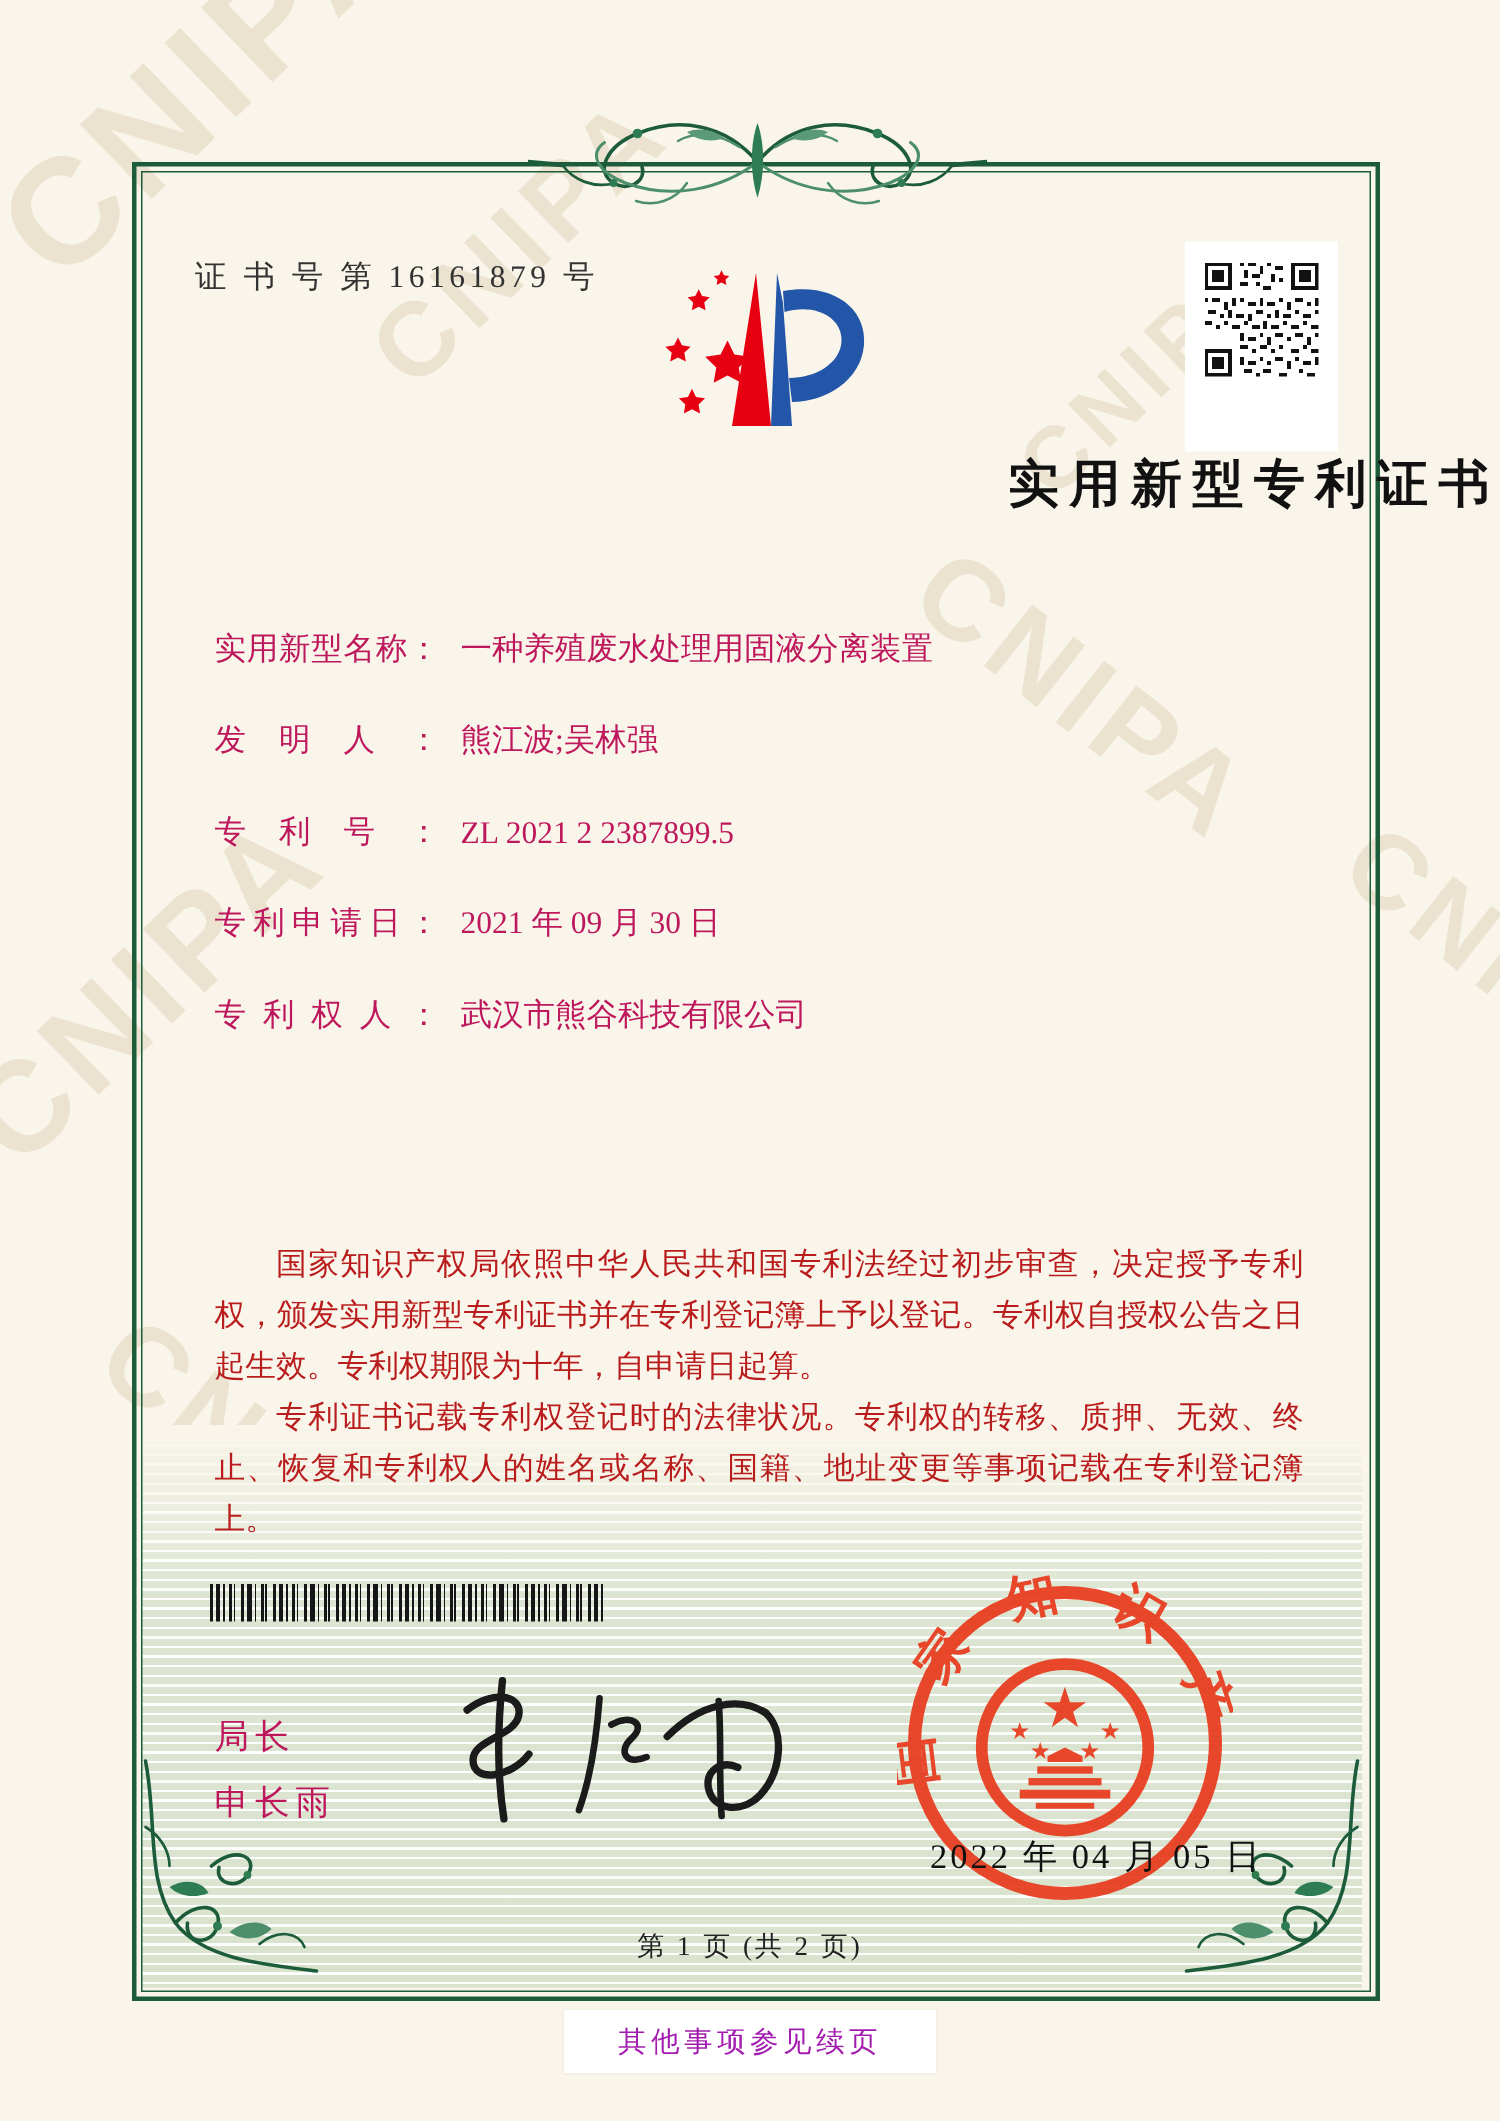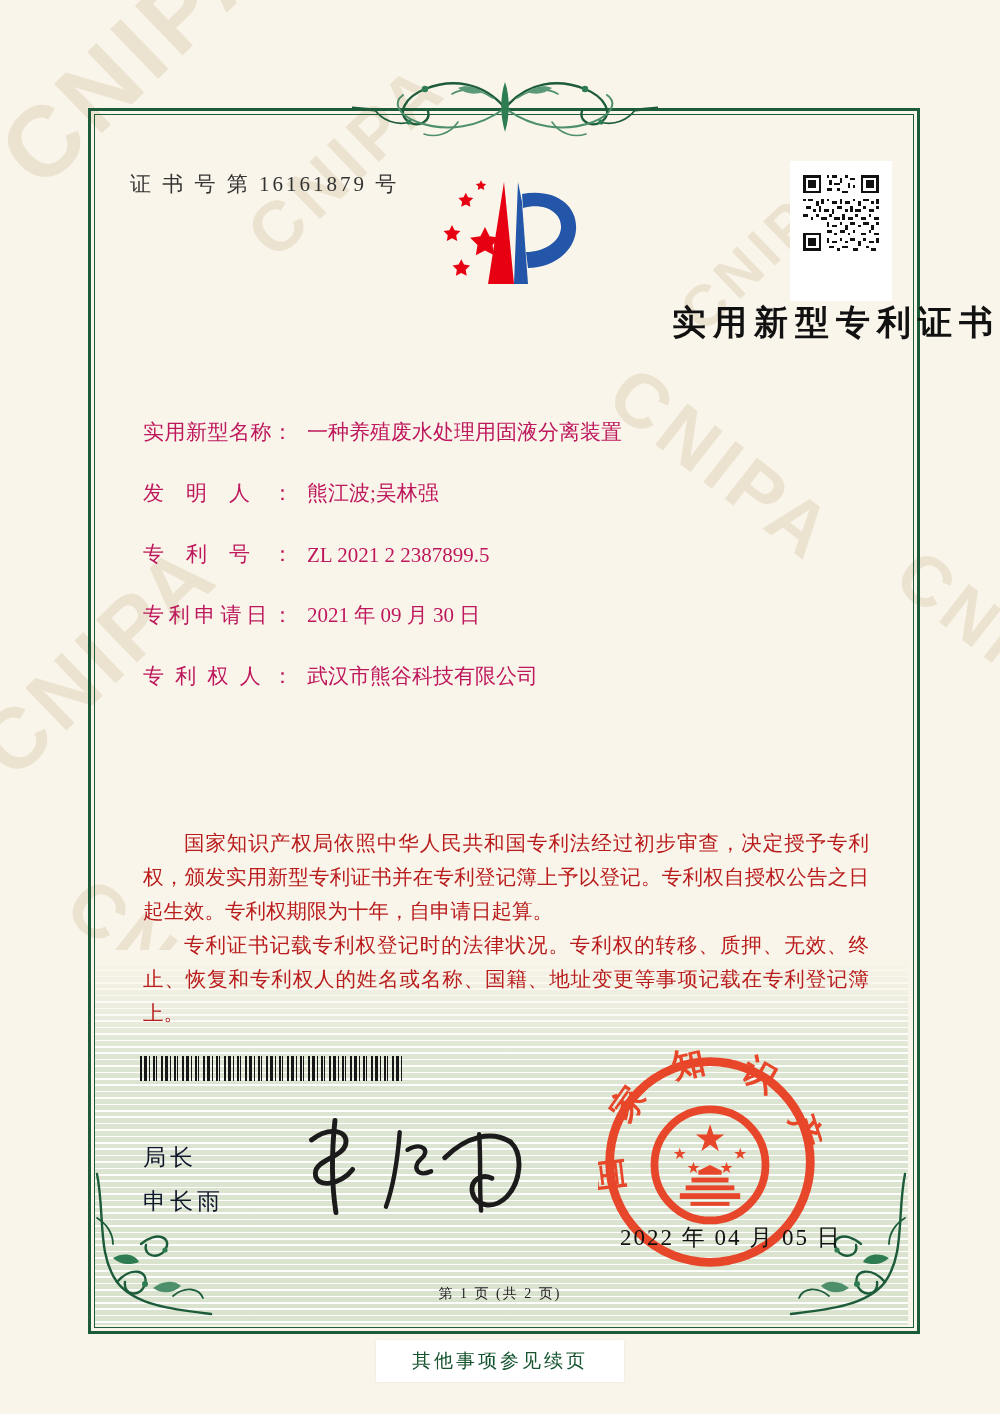--- a/index.html
+++ b/index.html
@@ -72,36 +72,36 @@
     position:absolute;left:140px;top:1056px;width:262px;height:25px;z-index:4;
     background:repeating-linear-gradient(90deg,
       #161616 0 2px, transparent 2px 4px,
       #161616 4px 7px, transparent 7px 9px,
       #161616 9px 10px, transparent 10px 13px,
       #161616 13px 15px, transparent 15px 16px,
       #161616 16px 17px, transparent 17px 21px);
   }
   
   .signer{position:absolute;left:143px;z-index:4;font-family:"Liberation Sans","DejaVu Sans",sans-serif;
-    font-size:23px;color:#0f172a;letter-spacing:4px;}
+    font-size:23px;color:#be185d;letter-spacing:4px;}
   .sig{position:absolute;left:282px;top:1103px;z-index:4;}
   
   .seal{position:absolute;left:598px;top:1050px;z-index:5;opacity:0.92;}
   .seal-date{
     position:absolute;left:620px;top:1222px;z-index:6;
     font-size:23px;letter-spacing:2px;color:#111;white-space:nowrap;
   }
   
   .page-note{
     position:absolute;left:0;right:0;top:1285px;z-index:4;
-    text-align:center;font-size:14px;letter-spacing:2px;color:#222;
+    text-align:center;font-size:18px;letter-spacing:2px;color:#222;
   }
   .footer-note{
     position:absolute;left:50%;transform:translateX(-50%);top:1340px;z-index:4;
-    background:#ffffff;padding:8px 36px;font-size:19px;letter-spacing:3px;color:#14532d;
+    background:#ffffff;padding:8px 36px;font-size:19px;letter-spacing:3px;color:#a21caf;
     box-shadow:0 0 2px rgba(0,0,0,0.08);white-space:nowrap;
   }
 </style>
 </head>
 <body>
 
 <div class="page">
 
   <span class="wm" style="left:-30px;top:-6px;font-size:100px;transform:rotate(-44deg);">CNIPA</span>
   <span class="wm" style="left:225px;top:120px;font-size:70px;transform:rotate(-44deg);">CNIPA</span>

